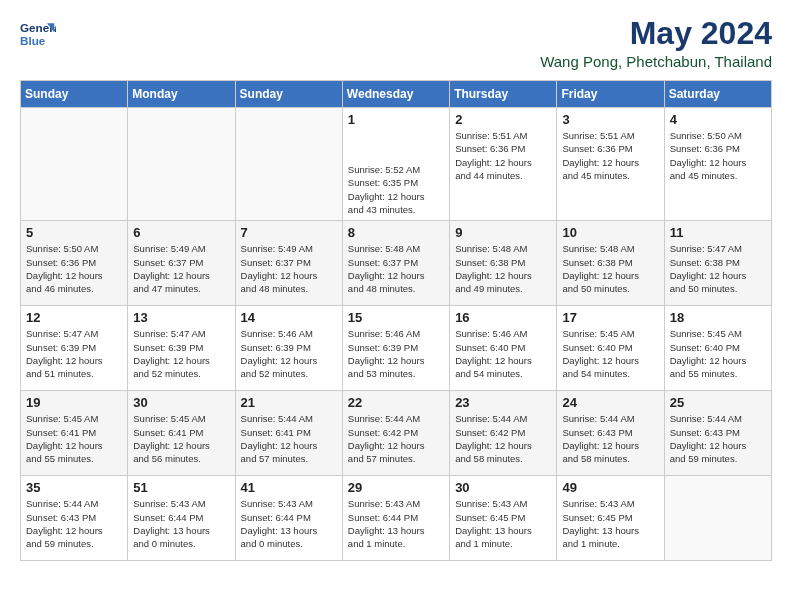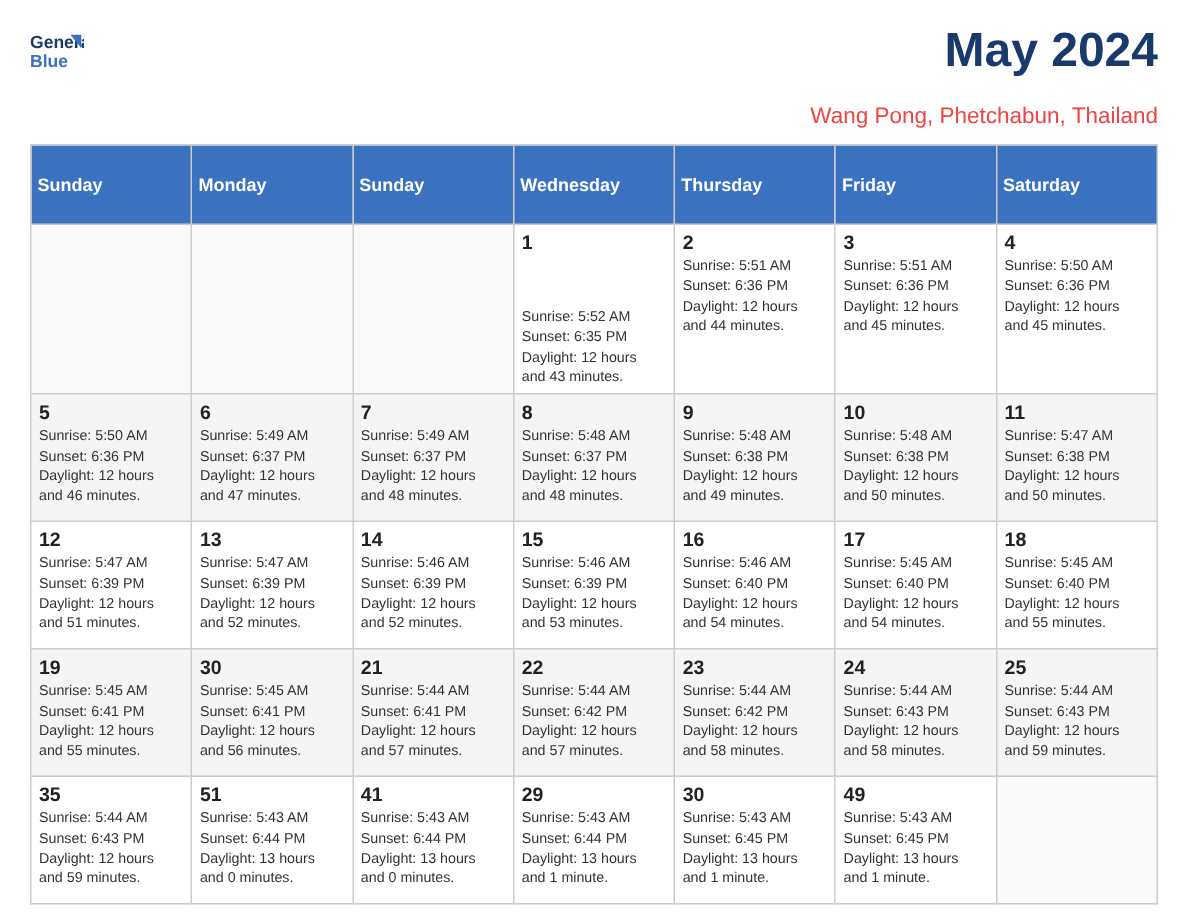--- a/index.html
+++ b/index.html
@@ -29,34 +29,34 @@
       text-align: right;
     }
     .month-title {
       font-size: 32px;
       font-weight: bold;
       color: #1a3a6b;
       line-height: 1.1;
     }
     .location-title {
       font-size: 15px;
-      color: #ef4444;
-      margin-top: 18px;
+      color: #14532d;
+      margin-top: 2px;
     }
     table {
       width: 100%;
       border-collapse: collapse;
       table-layout: fixed;
     }
     th {
       background-color: #3a72c0;
       color: #fff;
       font-size: 12px;
       font-weight: bold;
-      padding: 19px 4px;
+      padding: 6px 4px;
       text-align: left;
       border: 1px solid #ccc;
     }
     td {
       vertical-align: top;
       border: 1px solid #ccc;
       padding: 4px 5px;
       font-size: 10px;
       color: #333;
       height: 85px;

